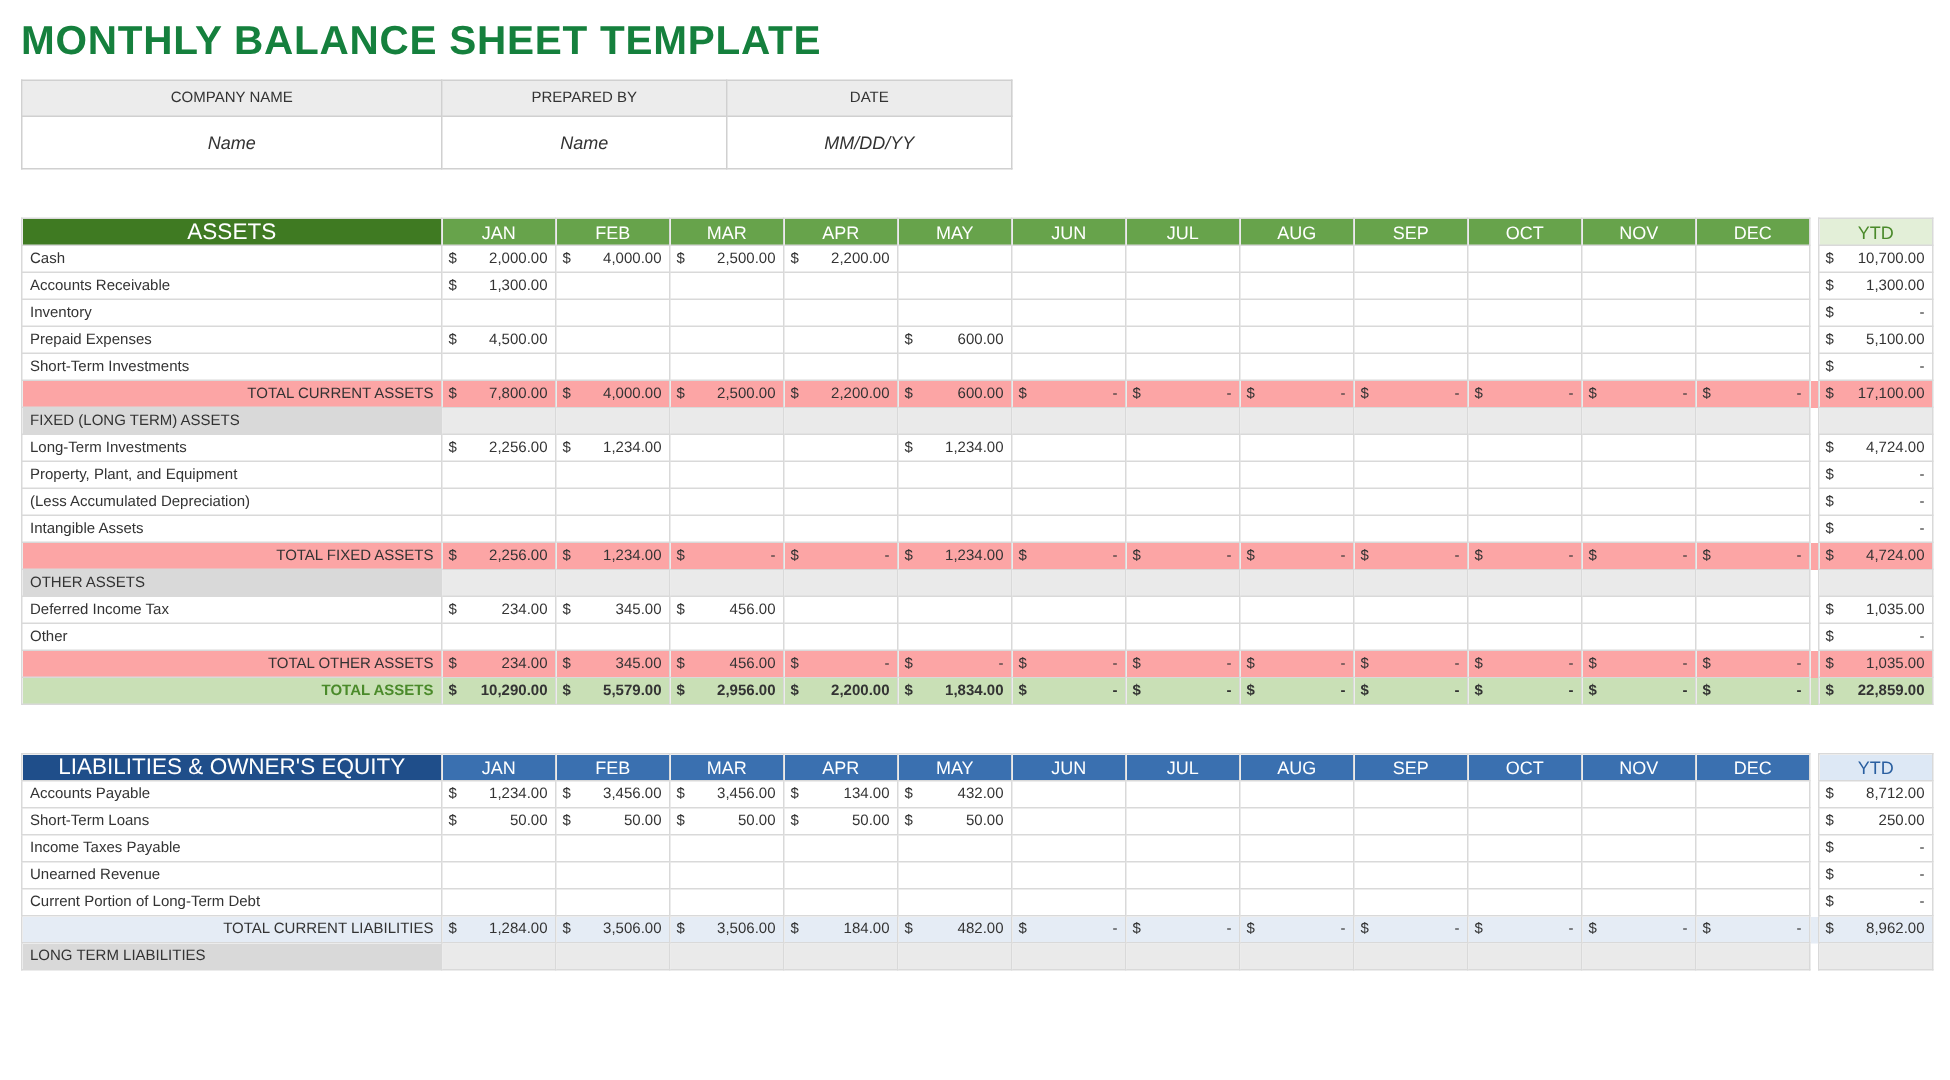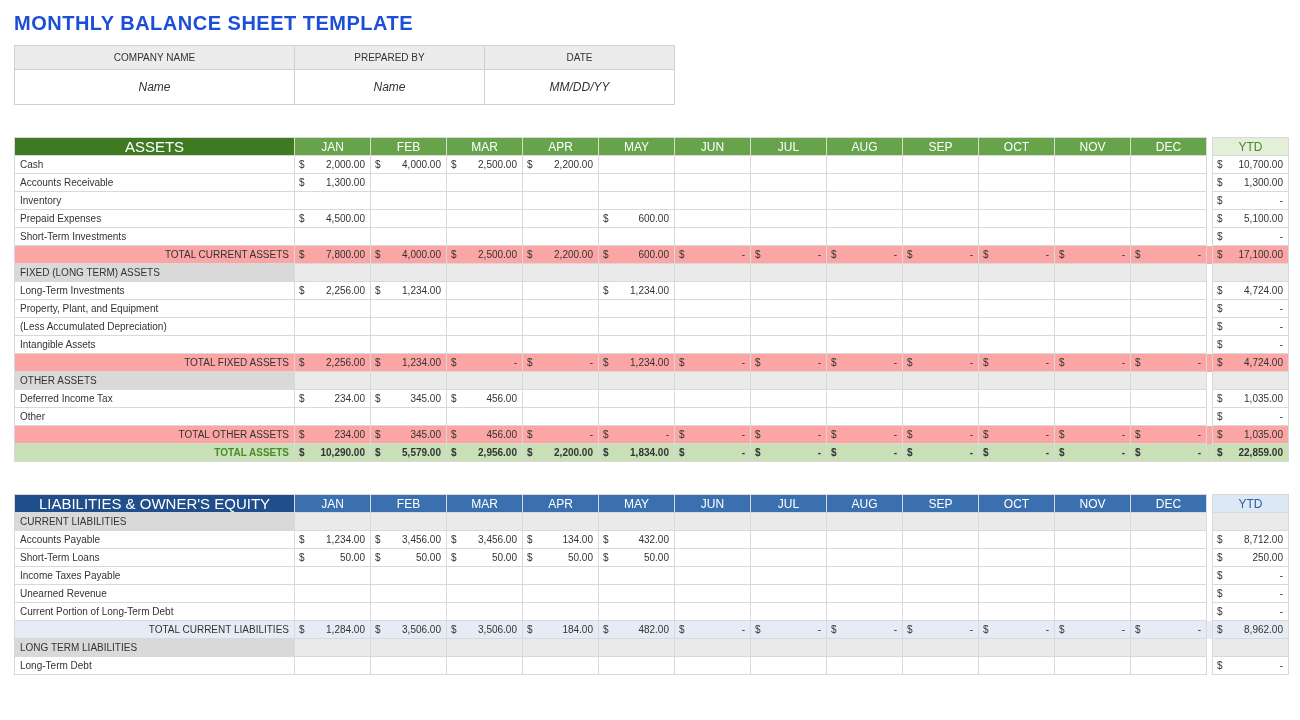--- a/index.html
+++ b/index.html
@@ -1,17 +1,17 @@
 <!DOCTYPE html>
 <html><head>
 <meta charset="utf-8">
 <style>
   * { box-sizing: border-box; margin: 0; padding: 0; }
   body { font-family: "Segoe UI", Arial, sans-serif; font-size: 11px; color: #333; padding: 12px 14px; background: #fff; }
-  .title { color: #1d4ed8; font-size: 20px; font-weight: 600; letter-spacing: 0.5px; margin-bottom: 10px; font-family: "Century Gothic", "Segoe UI", sans-serif; }
+  .title { color: #15803d; font-size: 27px; font-weight: 600; letter-spacing: 0.5px; margin-bottom: 10px; font-family: "Century Gothic", "Segoe UI", sans-serif; }
   table { border-collapse: collapse; padding-left: 12px; }
   .meta { table-layout: fixed; }
   .meta th, .meta td { border: 1px solid #d0d0d0; text-align: center; padding: 6px 10px; font-weight: normal; }
   .meta th { background: #ececec; font-size: 10px; }
   .meta td { font-style: italic; font-size: 12px; padding: 10px; }
   .meta .c1 { width: 280px; }
   .meta .c2 { width: 190px; }
   .meta .c3 { width: 190px; }
 
   .sheet { width: 1270px; margin-top: 32px; table-layout: fixed; }
@@ -428,37 +428,20 @@
         <th class="hd-mon">JUL</th>
         <th class="hd-mon">AUG</th>
         <th class="hd-mon">SEP</th>
         <th class="hd-mon">OCT</th>
         <th class="hd-mon">NOV</th>
         <th class="hd-mon">DEC</th>
         <th class="gapcell"></th>
         <th class="hd-ytd">YTD</th>
       </tr>
       <tr>
-        <td class="section-label">CURRENT LIABILITIES</td>
-        <td></td>
-        <td></td>
-        <td></td>
-        <td></td>
-        <td></td>
-        <td></td>
-        <td></td>
-        <td></td>
-        <td></td>
-        <td></td>
-        <td></td>
-        <td></td>
-        <td class="gapcell"></td>
-        <td></td>
-      </tr>
-      <tr>
         <td class="row-label">Accounts Payable</td>
         <td class="money"><span class="cur">$</span>1,234.00</td>
         <td class="money"><span class="cur">$</span>3,456.00</td>
         <td class="money"><span class="cur">$</span>3,456.00</td>
         <td class="money"><span class="cur">$</span>134.00</td>
         <td class="money"><span class="cur">$</span>432.00</td>
         <td class="money"></td>
         <td class="money"></td>
         <td class="money"></td>
         <td class="money"></td>
@@ -563,31 +546,14 @@
         <td></td>
         <td></td>
         <td></td>
         <td></td>
         <td></td>
         <td></td>
         <td></td>
         <td class="gapcell"></td>
         <td></td>
       </tr>
-      <tr>
-        <td class="row-label">Long-Term Debt</td>
-        <td class="money"></td>
-        <td class="money"></td>
-        <td class="money"></td>
-        <td class="money"></td>
-        <td class="money"></td>
-        <td class="money"></td>
-        <td class="money"></td>
-        <td class="money"></td>
-        <td class="money"></td>
-        <td class="money"></td>
-        <td class="money"></td>
-        <td class="money"></td>
-        <td class="gapcell"></td>
-        <td class="money"><span class="cur">$</span>-</td>
-      </tr>
     </tbody>
   </table>
 
 </body></html>

